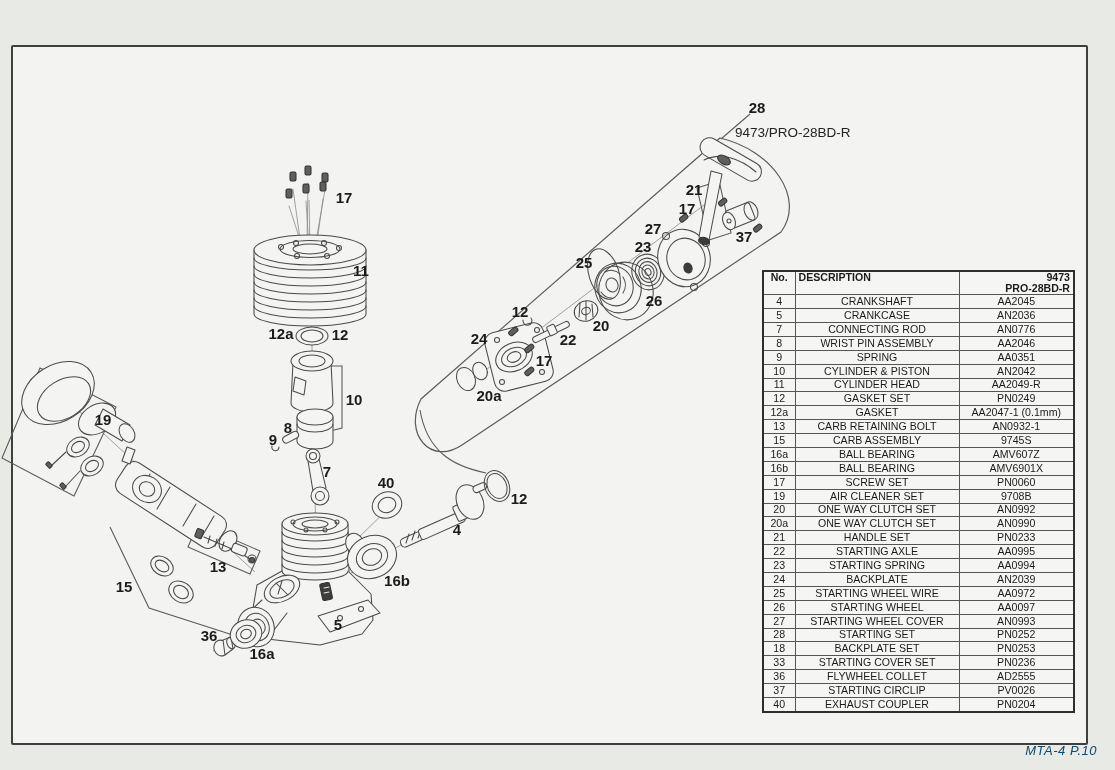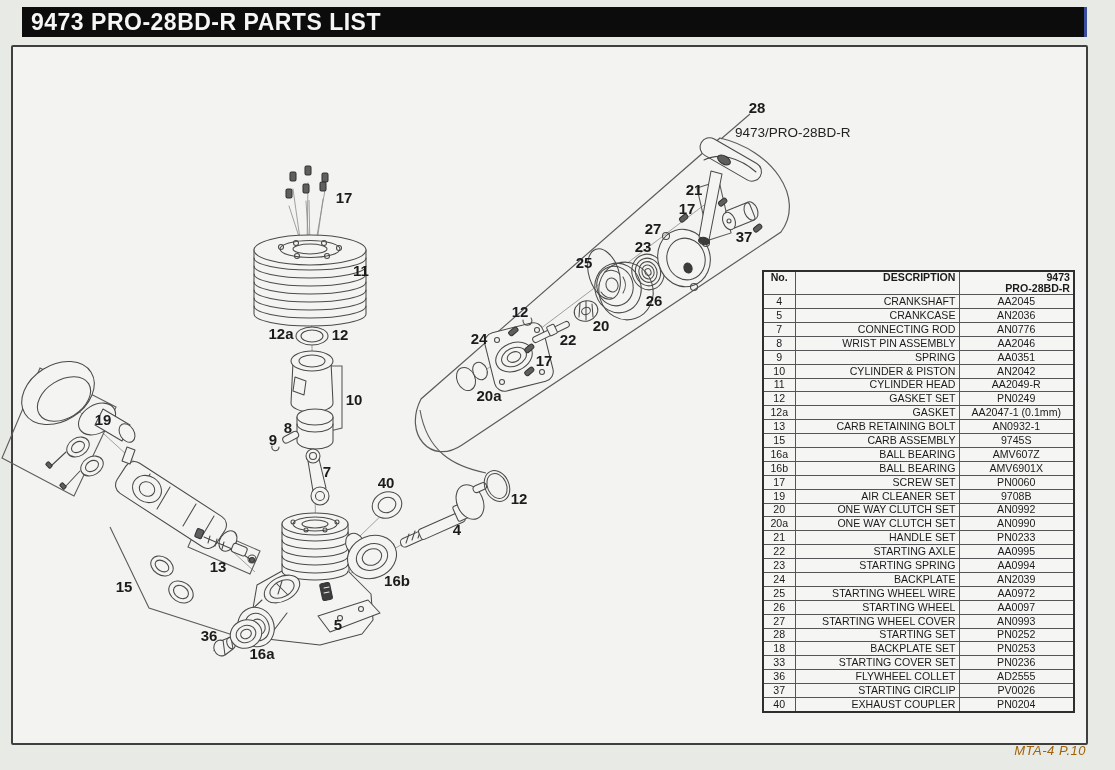--- a/index.html
+++ b/index.html
@@ -26,37 +26,34 @@
            fill:var(--ink,#1b1b1b);text-anchor:middle;dominant-baseline:middle;}
   .setlabel{font-family:"Liberation Sans",sans-serif;font-size:13.5px;fill:#222;}
   
   .tablewrap{position:absolute;left:762px;top:270px;}
   table.parts{border-collapse:collapse;table-layout:fixed;width:311px;
               border:2px solid #2e2e2e;background:#f5f6f3;}
   table.parts th,table.parts td{border:1px solid #555;font-size:10.6px;color:var(--ink,#1b1b1b);
               padding:0 3px;height:12.9px;line-height:1.05;white-space:nowrap;overflow:hidden;}
   table.parts th{font-weight:bold;vertical-align:top;}
   th.h-no{text-align:center;padding-top:2px;}
-  th.h-desc{text-align:right;padding-top:2px;}
+  th.h-desc{text-align:left;padding-top:2px;}
   th.h-part{text-align:right;height:28px;}
   th.h-part .l2{display:block;}
   td.c0{text-align:center;}
-  td.c1{text-align:right;}
+  td.c1{text-align:center;}
   td.c2{text-align:center;}
-  .footer-note{position:absolute;top:743px;right:29px;font-size:13px;font-style:italic;
-               color:#a16207;letter-spacing:.5px;}
+  .footer-note{position:absolute;top:743px;right:18px;font-size:13px;font-style:italic;
+               color:#0c4a6e;letter-spacing:.5px;}
 </style>
 </head>
 <body>
 
 <div class="page">
 
-  <div class="titlebar">
-    <span>9473 PRO-28BD-R PARTS LIST</span>
-  </div>
 
   <div class="frame"></div>
 
   <svg class="diagram" viewBox="0 0 1115 770">
 
     <g class="thin">
       <path d="M309 200 L316 543"></path>
       <path d="M58 392 L255 572"></path>
       <path d="M213 651 L470 506"></path>
       <path d="M357 539 L392 505"></path>

